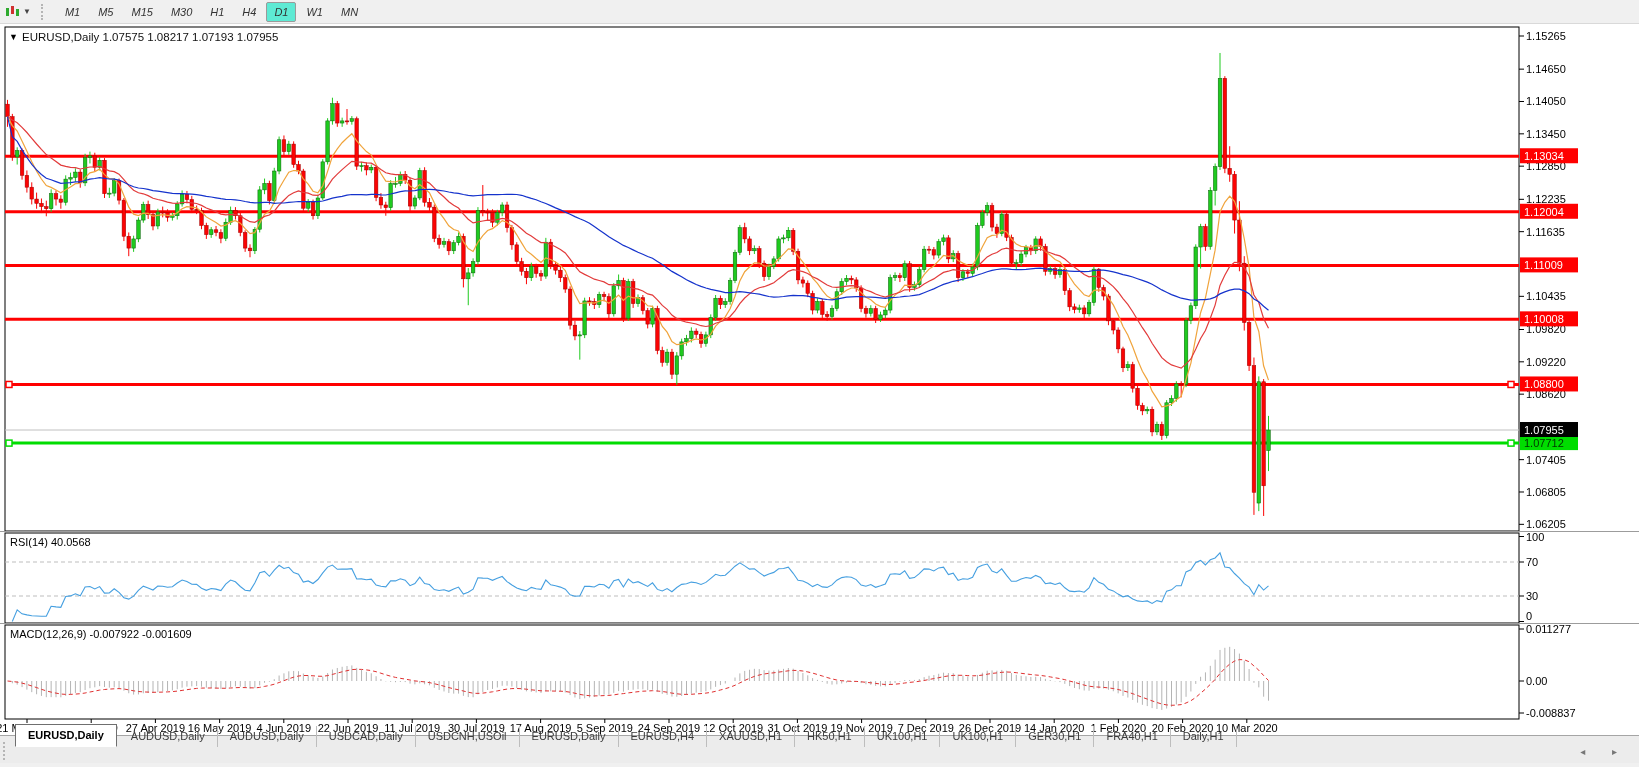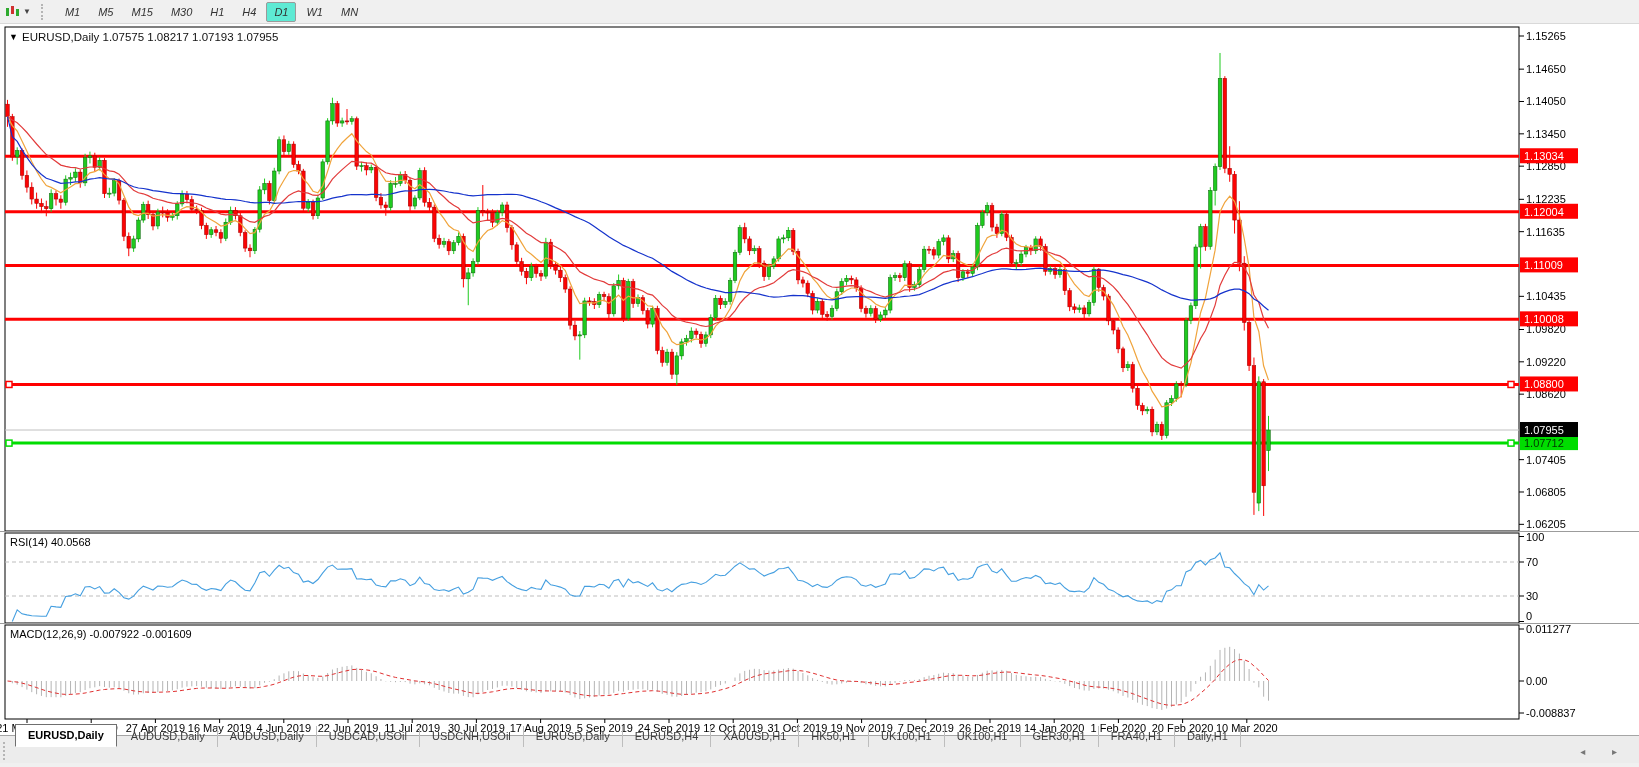--- a/index.html
+++ b/index.html
@@ -972,21 +972,21 @@
       </g>
     </svg>
 </div>
 
 <div class="tabbar">
   <span class="tabgrip"></span>
   <span id="tabs-container" style="display:flex;align-items:flex-end;">
       <span class="tab active">EURUSD,Daily</span>
       <span class="tab">AUDUSD,Daily</span>
       <span class="tab">AUDUSD,Daily</span>
-      <span class="tab">USDCAD,USOil</span>
+      <span class="tab">USDCAD,Daily</span>
       <span class="tab">USDCNH,USOil</span>
       <span class="tab">EURUSD,Daily</span>
       <span class="tab">EURUSD,H4</span>
       <span class="tab">XAUUSD,H1</span>
       <span class="tab">HK50,H1</span>
       <span class="tab">UK100,H1</span>
       <span class="tab">UK100,H1</span>
       <span class="tab">GER30,H1</span>
       <span class="tab">FRA40,H1</span>
       <span class="tab">Daily,H1</span>

